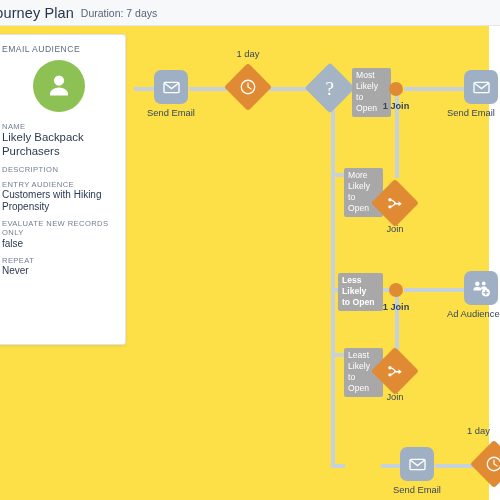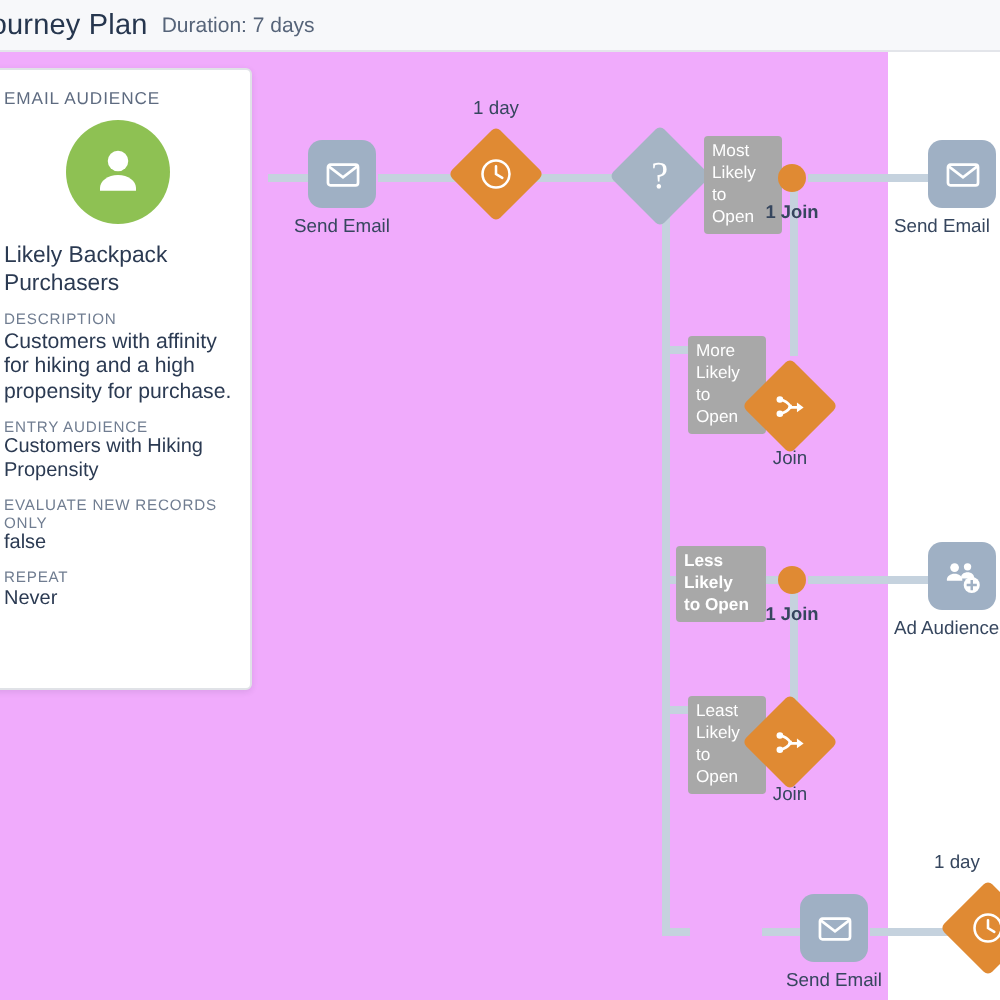--- a/index.html
+++ b/index.html
@@ -23,21 +23,21 @@
   }
   .hdr-title {
     font-size: 14.5px; color: #26364e; letter-spacing: .1px;
     margin-left: -12px;
   }
   .hdr-duration {
     font-size: 10.5px; color: #566479; margin-left: 7px;
   }
 
   
-  .canvas { position: absolute; left:0; top:26px; width:444px; height:474px; background:#f0abfc; }
+  .canvas { position: absolute; left:0; top:26px; width:489px; height:474px; background:#fde047; }
 
   
   .panel {
     position: absolute; left: -8px; top: 8px;
     width: 134px; height: 311px;
     background: #fff;
     border: 1px solid #e0e2e7;
     border-radius: 3px;
     box-shadow: 0 1px 3px rgba(30,40,60,.10);
     padding: 9px 9px 0 9px;
@@ -145,26 +145,26 @@
           <span>
             <svg width="30" height="30" viewBox="0 0 24 24" fill="#ffffff">
               <circle cx="12" cy="7.6" r="4.1"></circle>
               <path d="M12 13.2c-4.1 0-7.2 2.4-7.2 5.2v1.1h14.4v-1.1c0-2.8-3.1-5.2-7.2-5.2z"></path>
             </svg>
           </span>
         </div>
       </div>
 
       <div class="fld">
+        <div class="fld-label">NAME</div>
         <div class="fld-val v-lg">Likely Backpack Purchasers</div>
       </div>
 
       <div class="fld">
         <div class="fld-label">DESCRIPTION</div>
-        <div class="fld-val v-md">Customers with affinity for hiking and a high propensity for purchase.</div>
       </div>
 
       <div class="fld">
         <div class="fld-label">ENTRY AUDIENCE</div>
         <div class="fld-val v-sm">Customers with Hiking Propensity</div>
       </div>
 
       <div class="fld">
         <div class="fld-label">EVALUATE NEW RECORDS ONLY</div>
         <div class="fld-val v-sm">false</div>

